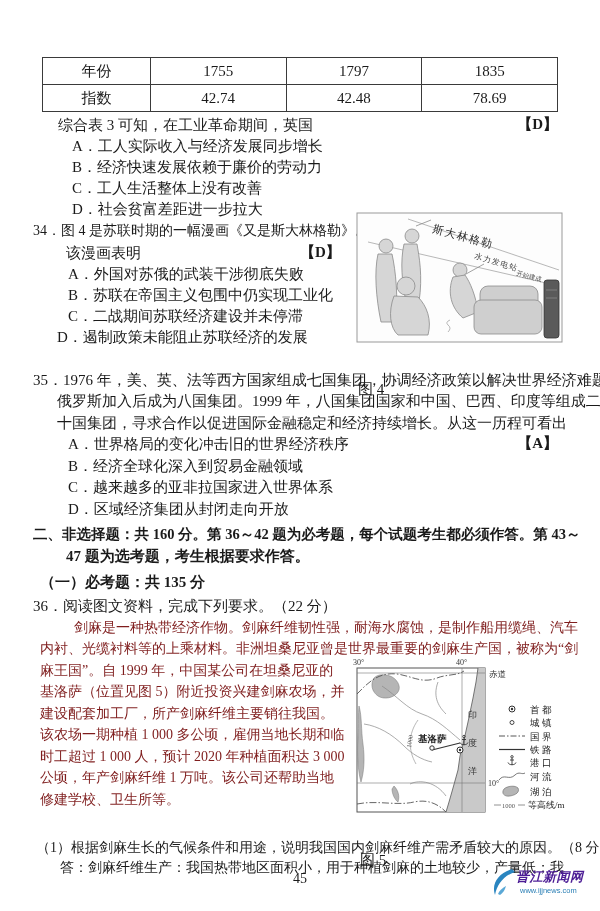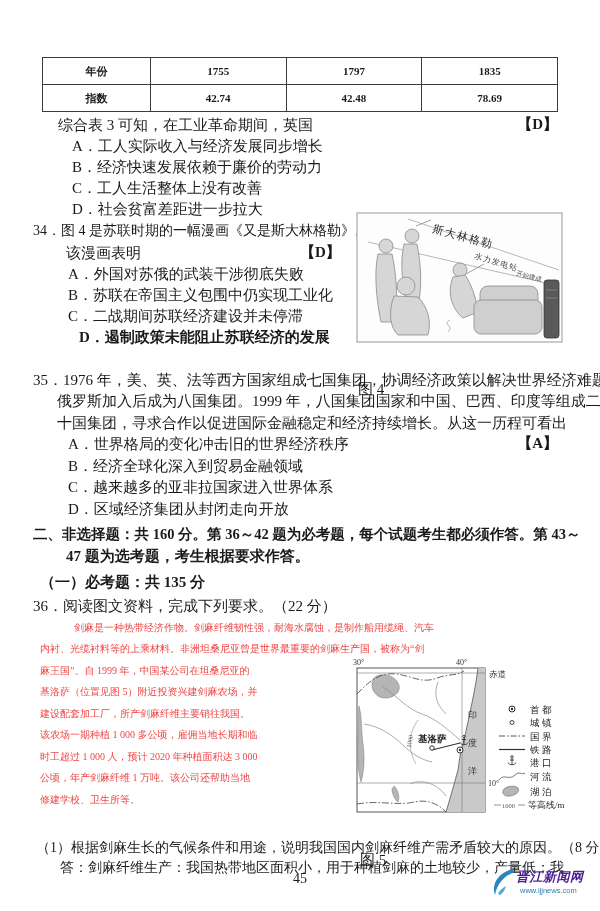--- a/index.html
+++ b/index.html
@@ -1,24 +1,24 @@
 <!DOCTYPE html>
 <html><head>
 <meta charset="utf-8">
 <style>
   html,body{margin:0;padding:0;background:#e8e8e8;}
   .page{position:relative;width:600px;height:911px;background:#ffffff;overflow:hidden;
         font-family:"Liberation Serif","DejaVu Serif",serif;color:#1a1a1a;}
   .ln{position:absolute;white-space:nowrap;font-size:15px;line-height:20px;}
   .sm{font-size:14px;}
-  .kai{font-size:10px;color:#ef4444;}
+  .kai{font-size:14px;color:#7f1d1d;}
   .bold{font-weight:700;}
   .ans{position:absolute;font-weight:700;font-size:15px;white-space:nowrap;}
   table.t3{position:absolute;left:42px;top:57px;width:516px;border-collapse:collapse;}
-  table.t3 td{border:1px solid #3a3a3a;height:26px;text-align:center;font-size:11px;padding:0;font-weight:bold;}
+  table.t3 td{border:1px solid #3a3a3a;height:26px;text-align:center;font-size:15px;padding:0;}
   table.t3 td.c1{width:108px;}
   table.t3 td.c2,table.t3 td.c3,table.t3 td.c4{width:136px;}
   .figcap{position:absolute;font-size:15px;text-align:left;margin-top:35px;}
   .fig{position:absolute;}
   .logo{position:absolute;left:490px;top:866px;width:100px;height:42px;}
   .logo .ltxt{position:absolute;left:26px;top:2px;font-size:13px;font-weight:700;color:#4c1d95;
               font-style:italic;letter-spacing:0.5px;white-space:nowrap;}
   .logo .lurl{position:absolute;left:30px;top:20px;font-size:7.5px;color:#2a7fb5;
               font-family:"Liberation Sans","DejaVu Sans",sans-serif;white-space:nowrap;}
   .pageno{position:absolute;left:0;top:871px;width:600px;text-align:center;font-size:14px;}
@@ -52,21 +52,21 @@
   <div class="ln" style="left:72px;top:157px;">B．经济快速发展依赖于廉价的劳动力</div>
   <div class="ln" style="left:72px;top:178px;">C．工人生活整体上没有改善</div>
   <div class="ln" style="left:72px;top:199px;">D．社会贫富差距进一步拉大</div>
 
   <div class="ln sm" style="left:33px;top:221px;">34．图 4 是苏联时期的一幅漫画《又是斯大林格勒》。</div>
   <div class="ln" style="left:66px;top:243px;">该漫画表明</div>
   <div class="ans" style="left:300px;top:243px;">【D】</div>
   <div class="ln" style="left:68px;top:264px;">A．外国对苏俄的武装干涉彻底失败</div>
   <div class="ln" style="left:68px;top:285px;">B．苏联在帝国主义包围中仍实现工业化</div>
   <div class="ln" style="left:68px;top:306px;">C．二战期间苏联经济建设并未停滞</div>
-  <div class="ln" style="left:79px;top:327px;font-weight:bold;">D．遏制政策未能阻止苏联经济的发展</div>
+  <div class="ln" style="left:57px;top:327px;">D．遏制政策未能阻止苏联经济的发展</div>
 
   <svg class="fig" style="left:356px;top:212px;" width="208" height="132" viewBox="0 0 208 132">
     <rect x="1" y="1" width="205" height="129" fill="#fdfdfd" stroke="#999" stroke-width="1"></rect>
 
     <line x1="52" y1="7" x2="203" y2="58" stroke="#999" stroke-width="0.7"></line>
     <line x1="12" y1="30" x2="203" y2="74" stroke="#999" stroke-width="0.7"></line>
 
     <g fill="#d6d6d6" stroke="#8a8a8a" stroke-width="0.8">
       <circle cx="30" cy="34" r="7"></circle>
       <path d="M22,42 C18,60 20,86 25,110 L40,110 C42,85 40,60 36,42 Z"></path>

